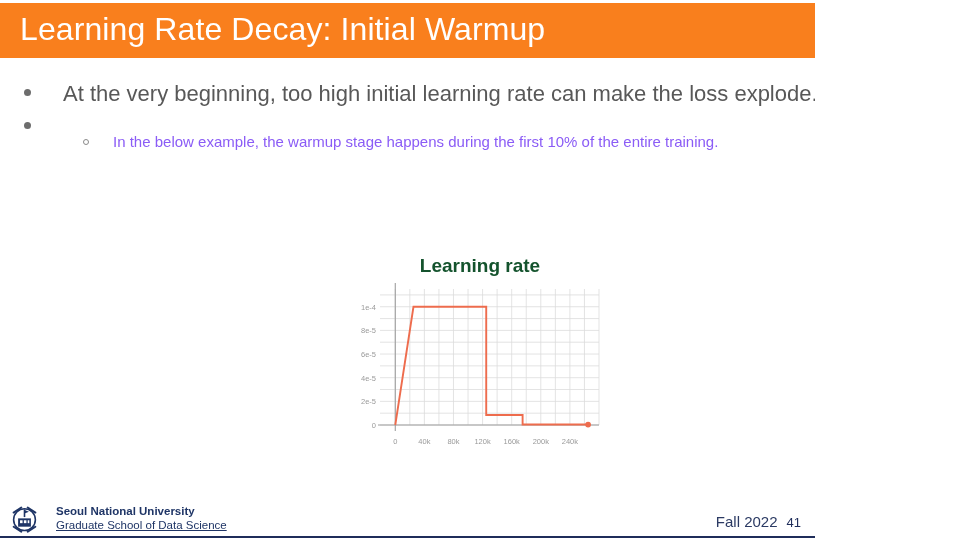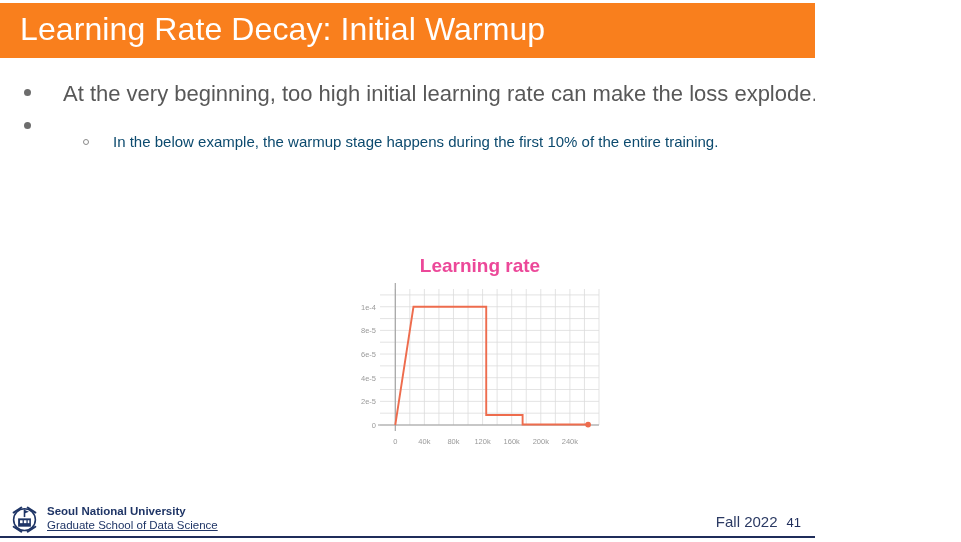--- a/index.html
+++ b/index.html
@@ -80,41 +80,41 @@
   }
   .btext-l1 {
     font-size: 22px;
     line-height: 31px;
     color: #585858;
     white-space: nowrap;
   }
   .btext-l2 {
     font-size: 15px;
     line-height: 22px;
-    color: #0c4a6e;
+    color: #8b5cf6;
     white-space: nowrap;
   }
 
   
   #chart-block {
     position: absolute;
     left: 352px;
     top: 255px;
     width: 256px;
     height: 200px;
   }
   #chart-title {
     position: absolute;
     left: 0;
     top: 0;
     width: 256px;
     text-align: center;
     font-size: 19px;
     font-weight: bold;
-    color: #ec4899;
+    color: #14532d;
   }
   #chart-svg {
     position: absolute;
     left: 0;
     top: 28px;
   }
   .ytick, .xtick {
     font-family: "Liberation Sans", sans-serif;
     font-size: 7.5px;
     fill: #9a9a9a;
@@ -128,20 +128,21 @@
     width: 961px;
     height: 2px;
     background: #1f2d5a;
   }
   #footer-left {
     position: absolute;
     left: 8px;
     top: 503px;
     display: flex;
     align-items: center;
+    gap: 9px;
   }
   #snu-logo {
     width: 33px;
     height: 32px;
     flex: 0 0 auto;
   }
   #footer-names {
     margin-left: 6px;
     line-height: 1.18;
   }

